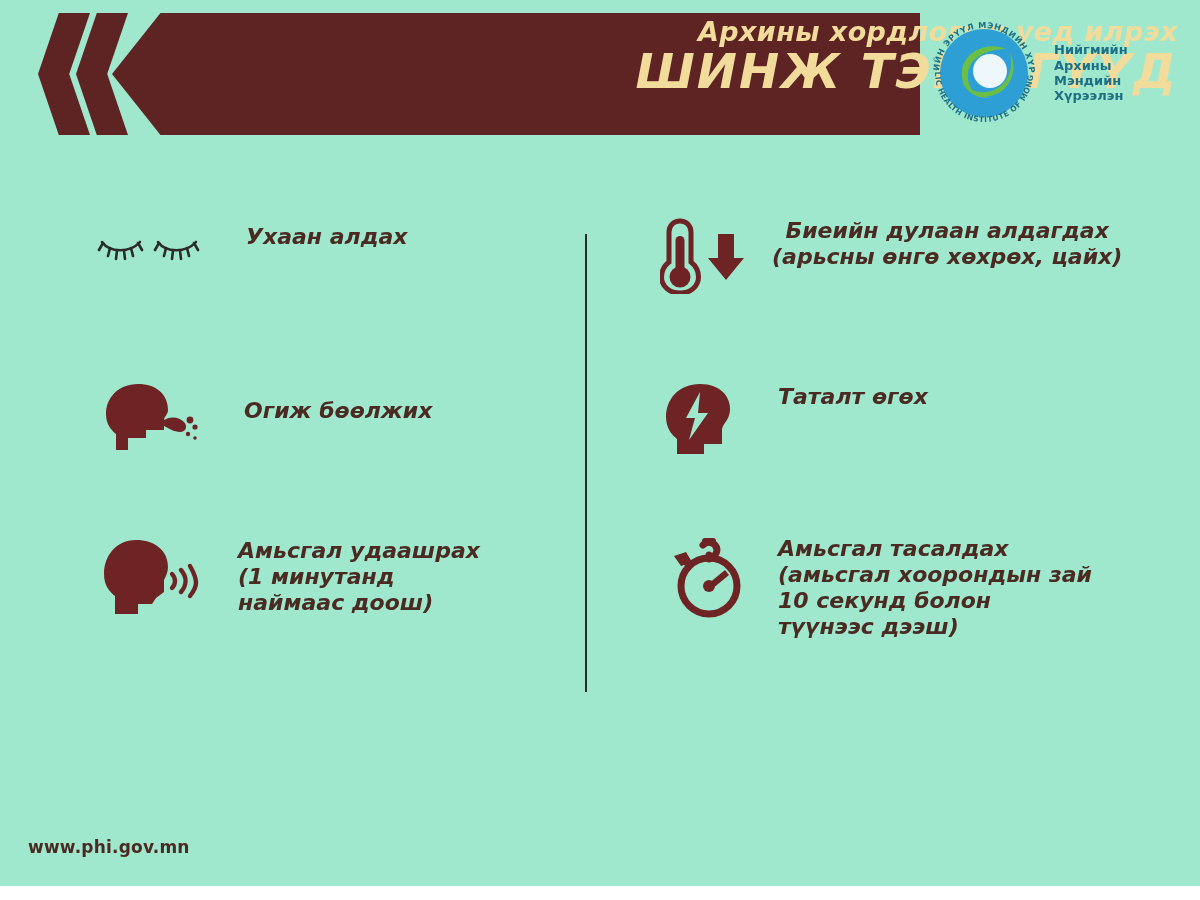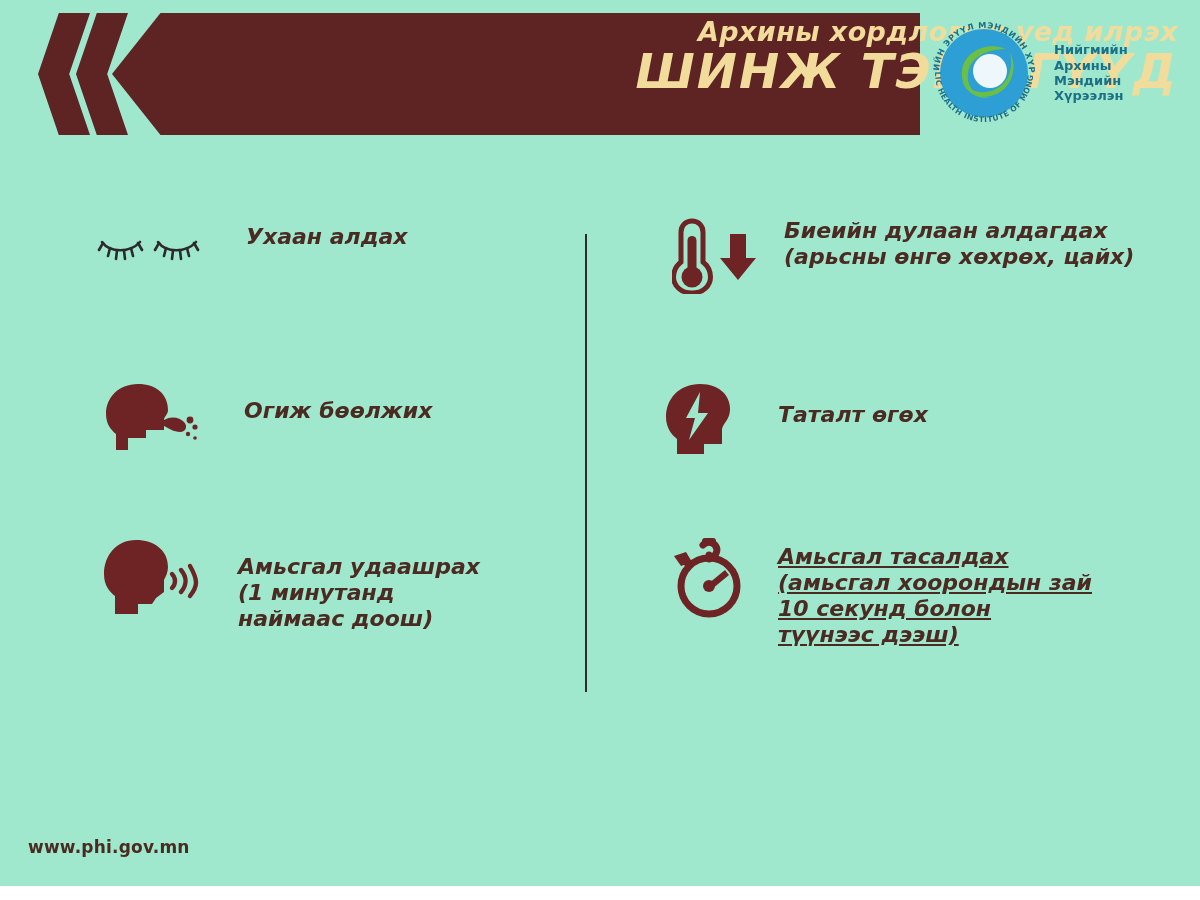--- a/index.html
+++ b/index.html
@@ -125,34 +125,34 @@
   #sym-l1 { top:26px;  left:0;  }
   #sym-l1 .sym-icon { width:108px; height:46px; }
   #sym-l1 .sym-text { margin-left:42px; margin-top:2px; }
 
   #sym-l2 { top:186px; left:6px; }
   #sym-l2 .sym-icon { width:98px; height:72px; }
   #sym-l2 .sym-text { margin-left:44px; margin-top:16px; }
 
   #sym-l3 { top:342px; left:6px; }
   #sym-l3 .sym-icon { width:98px; height:80px; }
-  #sym-l3 .sym-text { margin-left:38px; margin-top:16px; }
-
-  
-  #sym-r1 { top:22px;  left:12px; }
+  #sym-l3 .sym-text { margin-left:38px; margin-top:0; }
+
+  
+  #sym-r1 { top:22px;  left:0;text-align:center; }
   #sym-r1 .sym-icon { width:92px; height:76px; }
   #sym-r1 .sym-text { margin-left:20px; margin-top:0px; }
 
   #sym-r2 { top:186px; left:4px; }
   #sym-r2 .sym-icon { width:88px; height:74px; }
-  #sym-r2 .sym-text { margin-left:26px; margin-top:20px; }
+  #sym-r2 .sym-text { margin-left:26px; margin-top:2px; }
 
   #sym-r3 { top:340px; left:4px; }
   #sym-r3 .sym-icon { width:88px; height:84px; }
-  #sym-r3 .sym-text { margin-left:26px; margin-top:8px;text-decoration:underline; }
+  #sym-r3 .sym-text { margin-left:26px; margin-top:0px; }
 
   
   #footer {
     position:absolute;
     left:28px;
     bottom:28px;
   }
   .footer-line {
     display:block;
     color:#4b2a22;

